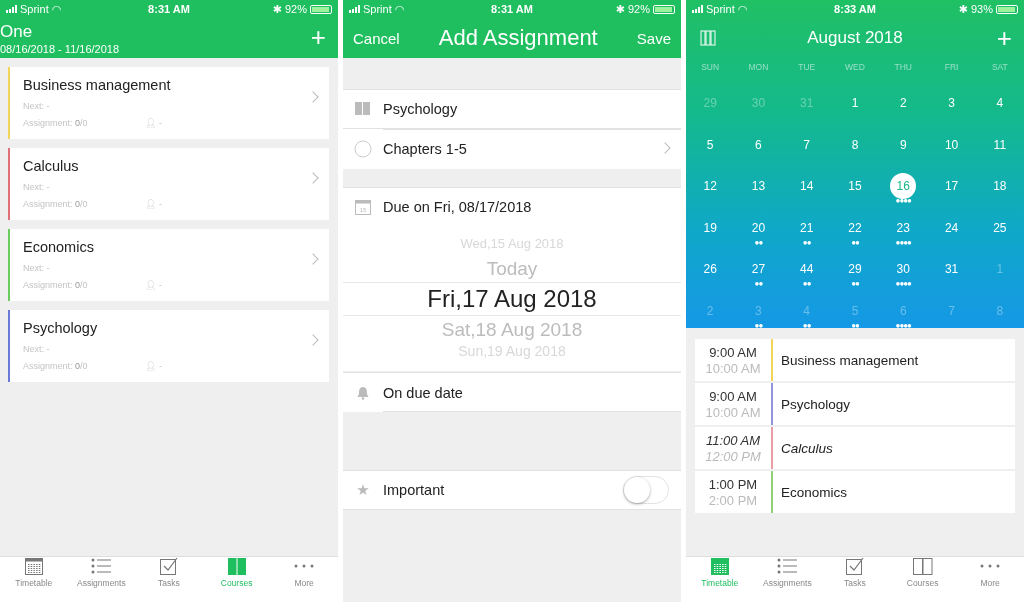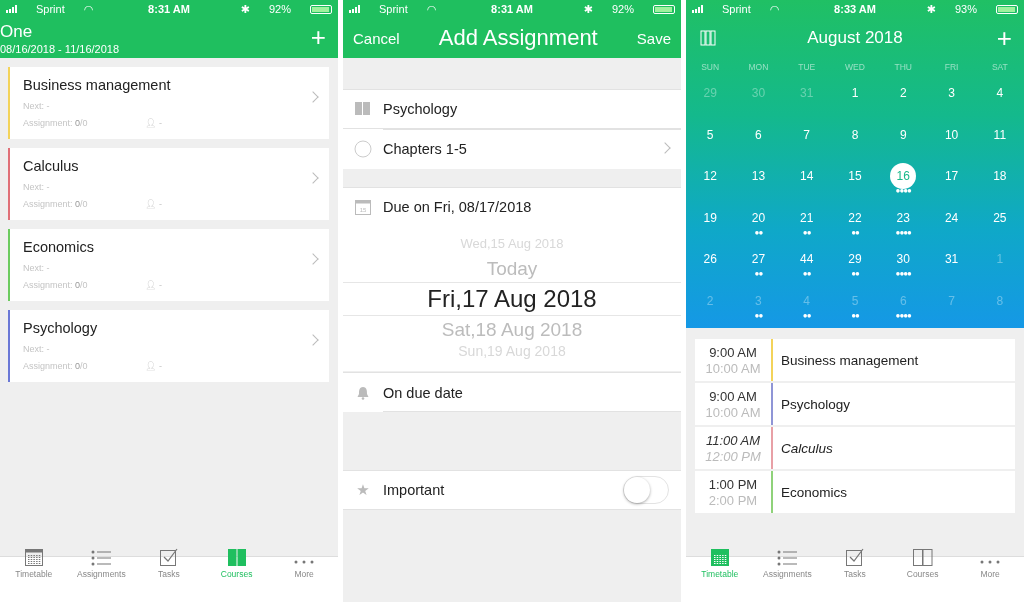--- a/index.html
+++ b/index.html
@@ -3,52 +3,52 @@
 <meta charset="utf-8">
 <style>
 *{box-sizing:border-box;margin:0;padding:0}
 body{width:1024px;height:602px;background:#fff;font-family:"Liberation Sans",sans-serif;position:relative;overflow:hidden}
 .panel{position:absolute;top:0;height:602px;width:338px;background:#efefef;overflow:hidden}
 #p1{left:0}
 #p2{left:343px}
 #p3{left:686px}
 .statusbar{height:18px;display:flex;align-items:center;justify-content:space-between;padding:0 6px;color:#fff;font-size:11px;position:relative}
 .statusbar .time{position:absolute;left:0;right:0;text-align:center;font-weight:bold;font-size:11px}
-.sb-left,.sb-right{display:flex;align-items:center;gap:19px;z-index:1}
+.sb-left,.sb-right{display:flex;align-items:center;gap:3px;z-index:1}
 .signal{display:flex;align-items:flex-end;gap:1px;height:8px}
 .signal i{display:block;width:2px;background:#fff}
 .battery{width:22px;height:9px;border:1px solid #fff;border-radius:2px;padding:1px;position:relative}
 .battery b{display:block;height:100%;background:#9df29d}
 .green{background:#1fbf5f}
 .header1{height:40px;position:relative;color:#fff;}
 .header1 .title{font-size:17px;padding-top:4px}
 .header1 .sub{font-size:11px;margin-top:1px}
 .plus{position:absolute;right:12px;top:6px;font-size:26px;color:#fff;line-height:1;font-weight:300}
 .course{position:absolute;left:8px;width:321px;height:72px;background:#fff;border-left:2px solid}
 .course .name{position:absolute;left:13px;top:10px;font-size:14.5px;color:#222}
 .course .next{position:absolute;left:13px;top:34px;font-size:9px;color:#c4c4c4}
 .course .assign{position:absolute;left:13px;top:51px;font-size:9px;color:#c4c4c4}
 .course .assign b{color:#999;font-weight:normal}
 .course .person{position:absolute;left:135px;top:51px;font-size:9px;color:#c4c4c4}
 .chev{position:absolute;right:12px;top:26px;width:8px;height:8px;border-right:1.5px solid #bbb;border-top:1.5px solid #bbb;transform:rotate(45deg)}
 .tabbar{position:absolute;bottom:0;left:0;width:100%;height:46px;background:#fff;border-top:1px solid #ddd;display:flex}
-.tab{flex:1;display:flex;flex-direction:column;align-items:center;justify-content:flex-end;padding-bottom:23px;color:#888;font-size:8.5px}
+.tab{flex:1;display:flex;flex-direction:column;align-items:center;justify-content:flex-end;padding-bottom:14px;color:#888;font-size:8.5px}
 .tab .ic{height:20px;display:flex;align-items:center;justify-content:center;margin-bottom:3px}
 .tab.active{color:#1fbf5f}
 .header2{height:40px;display:flex;align-items:center;justify-content:space-between;padding:0 10px;color:#fff}
 .header2 .cancel,.header2 .save{font-size:15px}
 .header2 .title{font-size:22px;font-weight:normal}
 .row{position:absolute;left:0;width:338px;background:#fff;border-top:1px solid #e2e2e2;border-bottom:1px solid #e2e2e2;display:flex;align-items:center;font-size:14.5px;color:#222}
 .row .ic{width:40px;display:flex;justify-content:center;align-items:center}
 .picker{position:absolute;left:0;top:226px;width:338px;height:145px;background:#fff;text-align:center;overflow:hidden}
 .picker div{position:absolute;left:0;width:100%}
 .calhdr{height:40px;display:flex;align-items:center;justify-content:center;color:#fff;font-size:17px;position:relative}
 .cal{position:absolute;left:0;top:0;width:338px;height:328px;background:linear-gradient(180deg,#20c064 0%,#14b98c 35%,#0fa8c8 70%,#1598e6 100%)}
 .dows{display:grid;grid-template-columns:repeat(7,1fr);color:rgba(255,255,255,.55);font-size:8.5px;text-align:center;margin-top:4px}
-.grid{display:grid;grid-template-columns:repeat(7,1fr);text-align:center;margin-top:8px}
+.grid{display:grid;grid-template-columns:repeat(7,1fr);text-align:center;margin-top:18px}
 .cell{height:41.5px;position:relative;color:#fff;font-size:12px}
 .cell .num{display:inline-block;width:26px;height:26px;line-height:26px;border-radius:50%}
 .cell.other .num{color:rgba(255,255,255,.35)}
 .cell.today .num{background:#fff;color:#18b98a}
 .cell .dots{position:absolute;left:0;right:0;top:24px;font-size:8px;letter-spacing:-1px;color:#fff;line-height:8px}
 .event{position:absolute;left:9px;width:320px;height:42px;background:#fff;display:flex}
 .event .times{width:76px;text-align:center;font-size:13px;padding-top:6px;line-height:16px}
 .event .t1{color:#333}
 .event .t2{color:#bbb}
 .event .bar{width:2px;height:100%}

